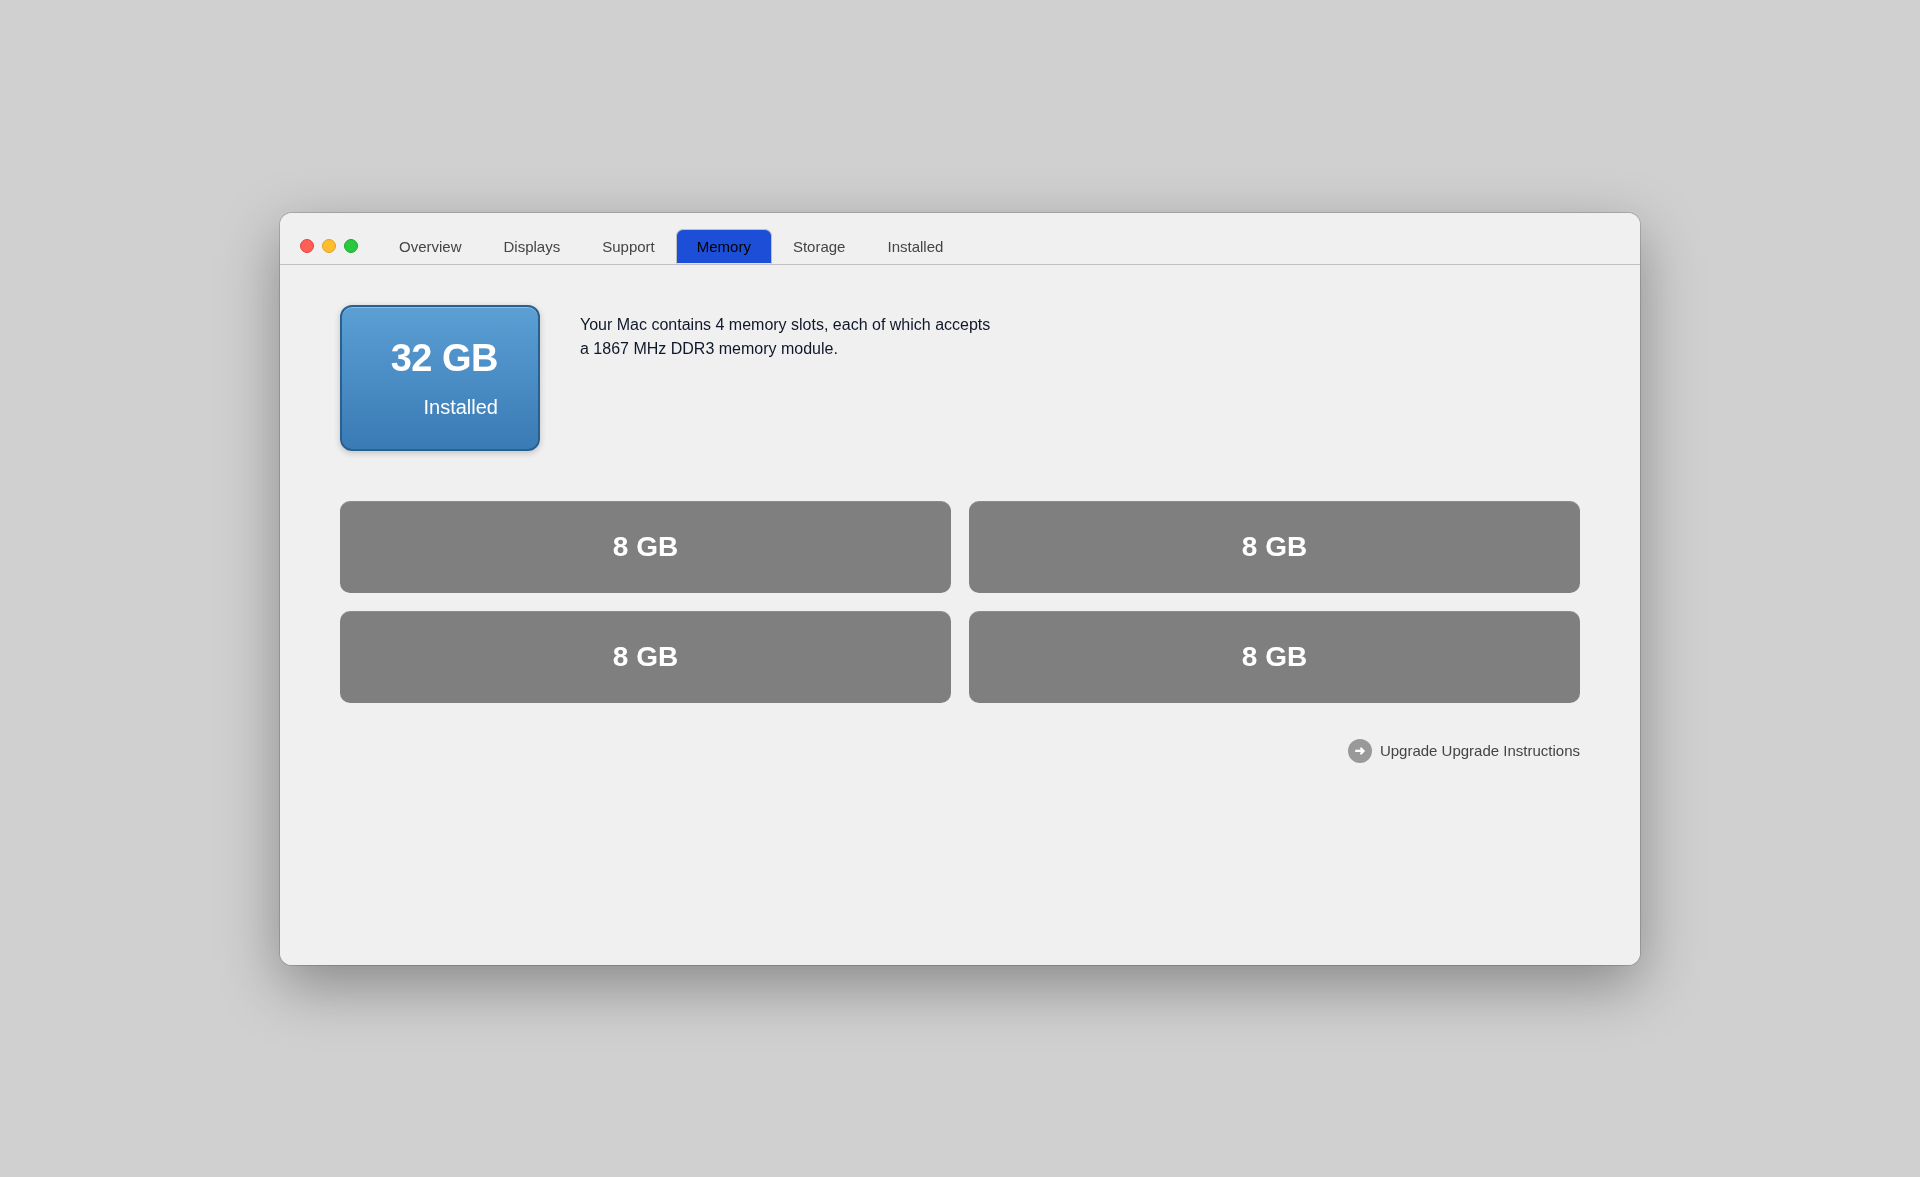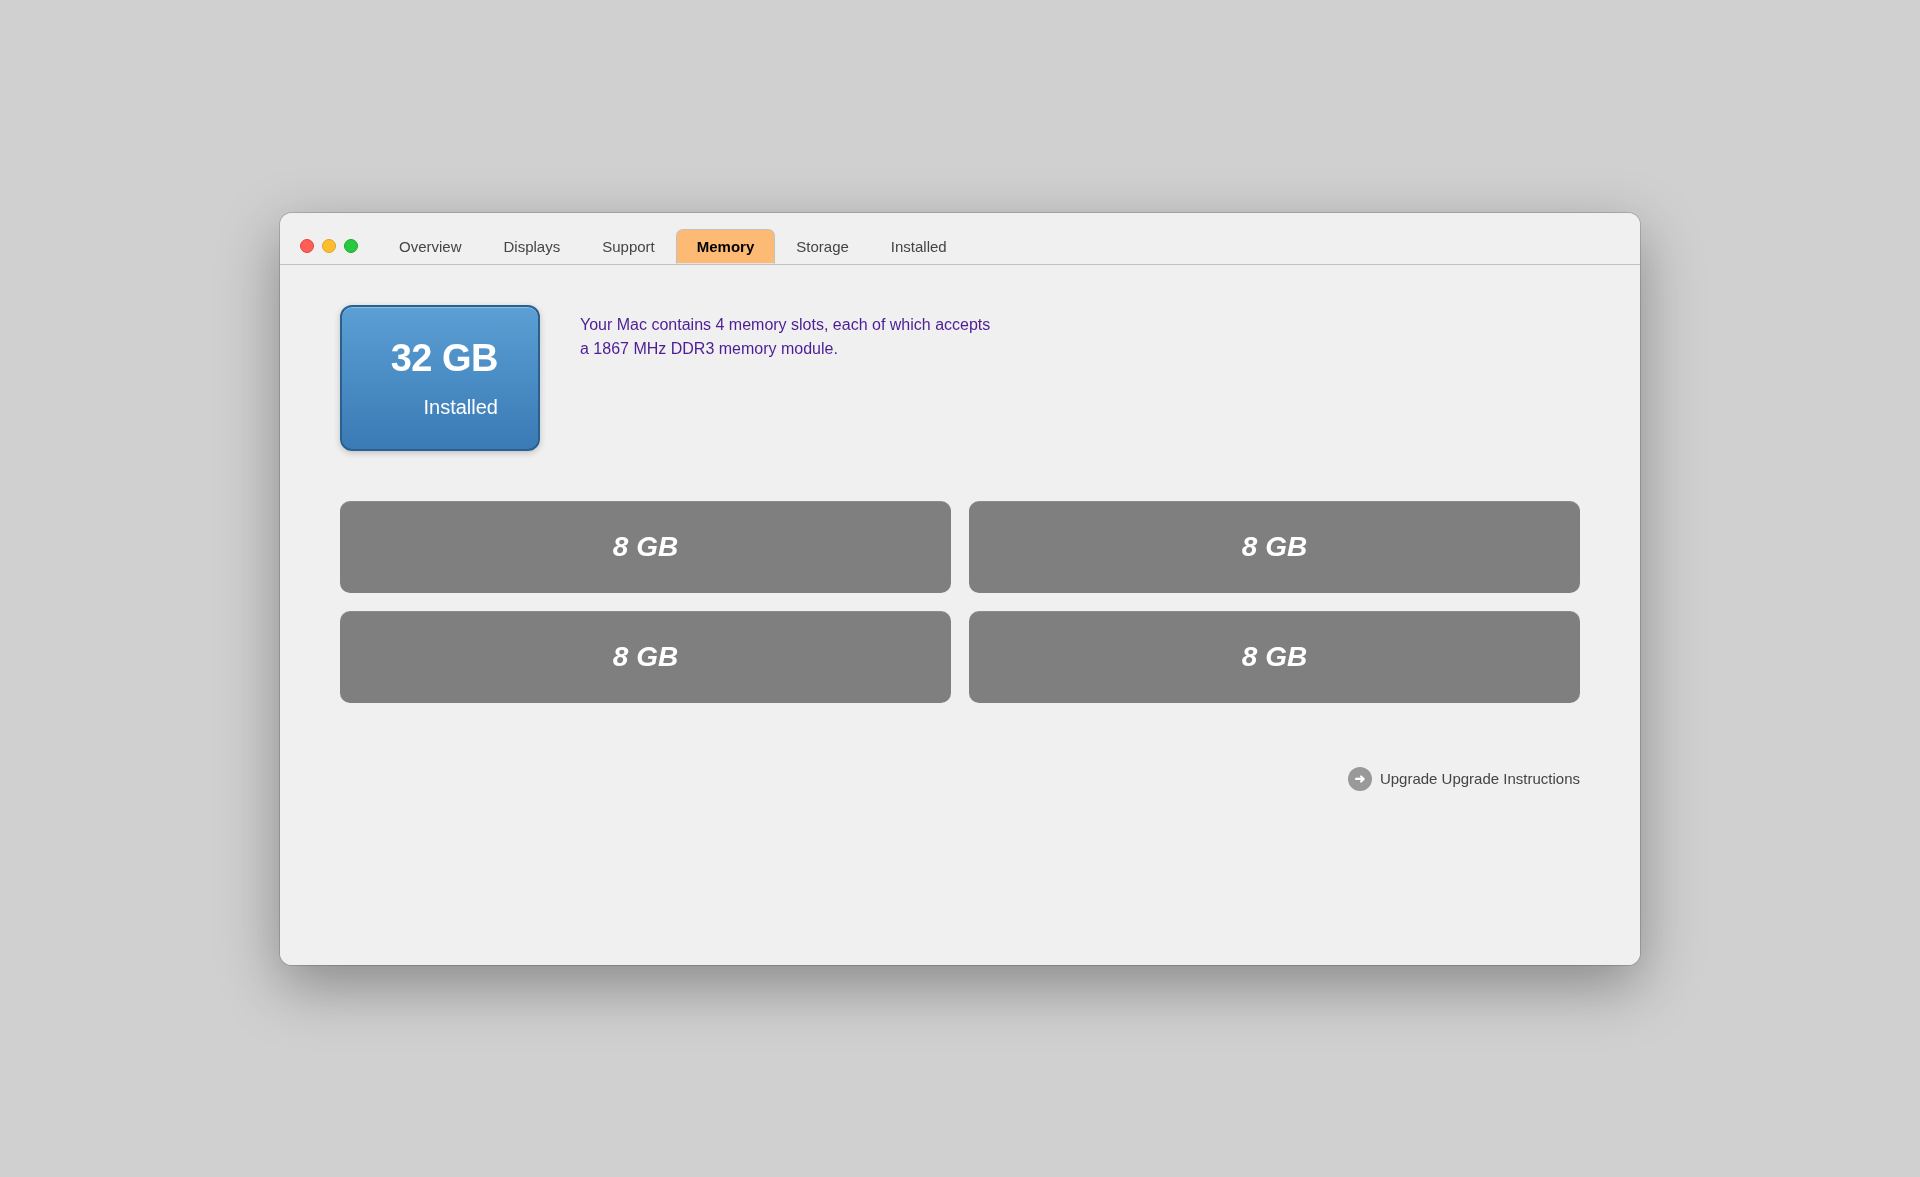--- a/index.html
+++ b/index.html
@@ -56,25 +56,25 @@
       font-size: 15px;
       color: #444;
       cursor: pointer;
       border-radius: 7px 7px 0 0;
       border: 1px solid transparent;
       position: relative;
       user-select: none;
     }
 
     .tab.active {
-      background: #fdba74;
+      background: #1d4ed8;
       border-color: #c0c0c0;
       border-bottom-color: #e4e4e4;
       color: #000;
-      font-weight: 700;
+      font-weight: 400;
     }
 
     .divider-line {
       height: 1px;
       background: #c0c0c0;
       margin: 0;
     }
 
     .content {
       padding: 40px 60px 40px 60px;
@@ -113,34 +113,33 @@
       display: block;
       margin-top: 16px;
     }
 
     .description {
       padding-top: 8px;
     }
 
     .description p {
       font-size: 16px;
-      color: #4c1d95;
+      color: #0f172a;
       line-height: 1.5;
     }
 
     .description p + p {
       margin-top: 16px;
     }
 
     .memory-slots-grid {
       display: grid;
       grid-template-columns: 1fr 1fr;
       gap: 18px;
-      margin-bottom: 64px;
-      font-style: italic;
+      margin-bottom: 36px;
     }
 
     .memory-slot {
       background: #7f7f7f;
       border-radius: 10px;
       padding: 30px;
       text-align: center;
       color: white;
       font-size: 28px;
       font-weight: 600;

